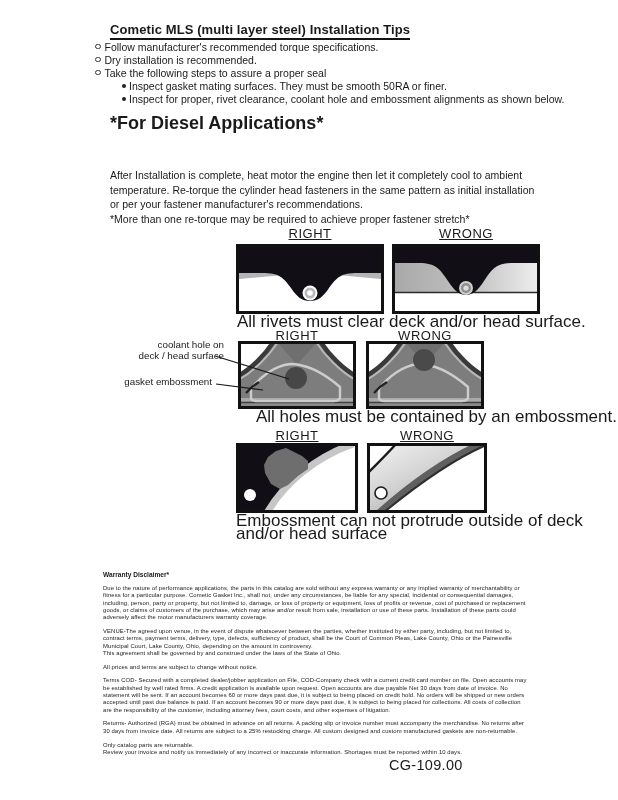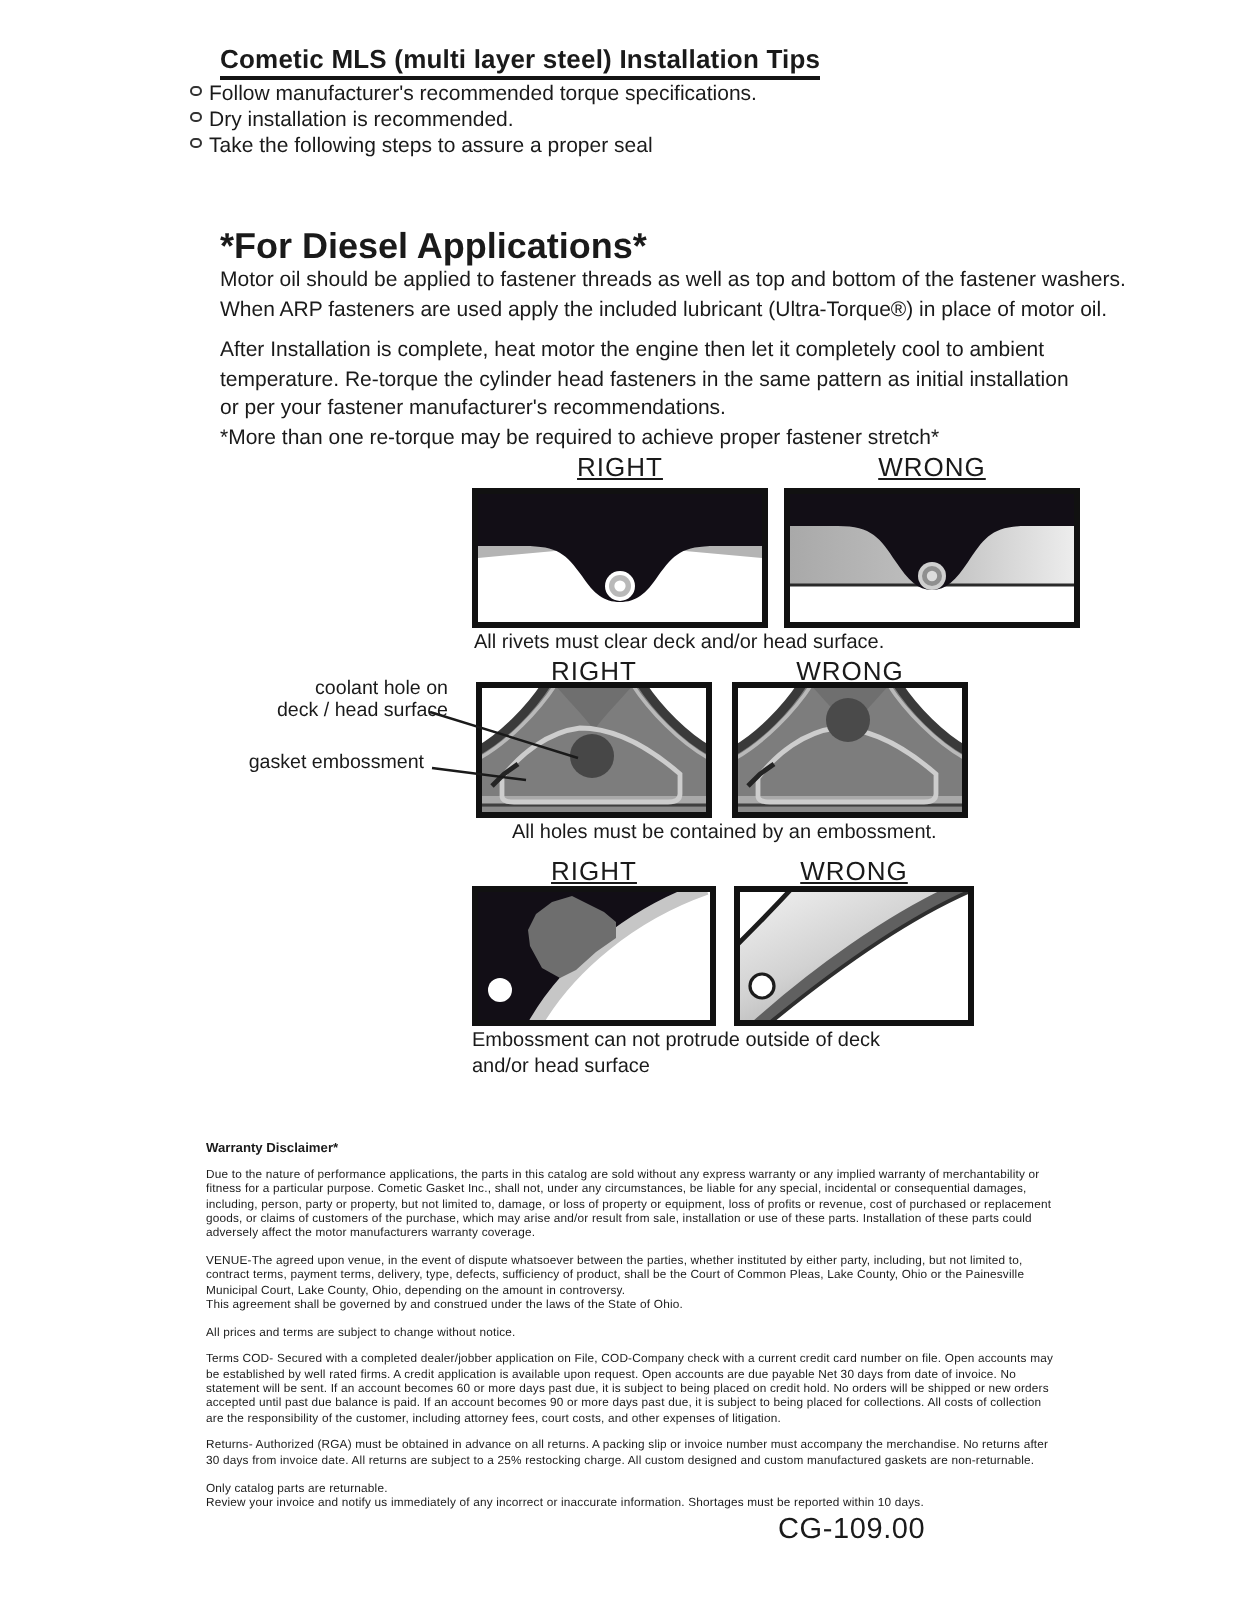--- a/index.html
+++ b/index.html
@@ -26,21 +26,21 @@
   .dlabel{position:absolute;width:64px;text-align:center;font-size:13px;letter-spacing:0.5px;text-decoration:underline;}
   .r1{left:278px;top:226px;} .w1{left:434px;top:226px;}
   .r2{left:265px;top:328px;} .w2{left:393px;top:328px;}
   .r3{left:265px;top:428px;} .w3{left:395px;top:428px;}
 
   .fig{position:absolute;}
   .f1r{left:236px;top:244px;} .f1w{left:392px;top:244px;}
   .f2r{left:238px;top:341px;} .f2w{left:366px;top:341px;}
   .f3r{left:236px;top:443px;} .f3w{left:367px;top:443px;}
 
-  .cap{position:absolute;font-size:10px;line-height:12.5px;white-space:pre-line;}
+  .cap{position:absolute;font-size:17px;line-height:12.5px;white-space:pre-line;}
   .cap1{left:237px;top:316px;} .cap2{left:256px;top:411px;} .cap3{left:236px;top:515px;}
 
   .slabel{position:absolute;font-size:9.8px;line-height:11px;text-align:right;white-space:pre-line;}
   .sl-coolant{left:100px;top:339px;width:124px;}
   .sl-emboss{left:72px;top:376px;width:140px;}
 
   .annot{position:absolute;left:0;top:0;pointer-events:none;}
 
   .disc{position:absolute;left:103px;top:571px;width:505px;}
   .disc-h{margin:0 0 7px 0;font-size:6.6px;font-weight:bold;}
@@ -51,24 +51,24 @@
 </head>
 <body>
 
 <div class="page">
 
   <h1 class="title">Cometic MLS (multi layer steel) Installation Tips</h1>
 
   <div class="bullet b1"><span class="marker-o"></span><span>Follow manufacturer's recommended torque specifications.</span></div>
   <div class="bullet b2"><span class="marker-o"></span><span>Dry installation is recommended.</span></div>
   <div class="bullet b3"><span class="marker-o"></span><span>Take the following steps to assure a proper seal</span></div>
+  <div class="subbullet s1"><span class="marker-dot"></span><span>Inspect gasket mating surfaces.  They must be smooth 50RA or finer.</span></div>
+  <div class="subbullet s2"><span class="marker-dot"></span><span>Inspect for proper, rivet clearance, coolant hole and embossment alignments as shown below.</span></div>
 
   <h2 class="diesel-h">*For Diesel Applications*</h2>
-  <p class="para p1">Motor oil should be applied to fastener threads as well as top and bottom of the fastener washers.
-When ARP fasteners are used apply the included lubricant (Ultra-Torque®) in place of motor oil.</p>
   <p class="para p2">After Installation is complete, heat motor the engine then let it completely cool to ambient
 temperature. Re-torque the cylinder head fasteners in the same pattern as initial installation
 or per your fastener manufacturer's recommendations.</p>
   <p class="para p3">*More than one re-torque may be required to achieve proper fastener stretch*</p>
 
   <div class="dlabel r1">RIGHT</div>
   <div class="dlabel w1">WRONG</div>
 
   <svg class="fig f1r" width="148" height="70" viewBox="0 0 148 70">
     <rect width="148" height="70" fill="#ffffff"></rect>

